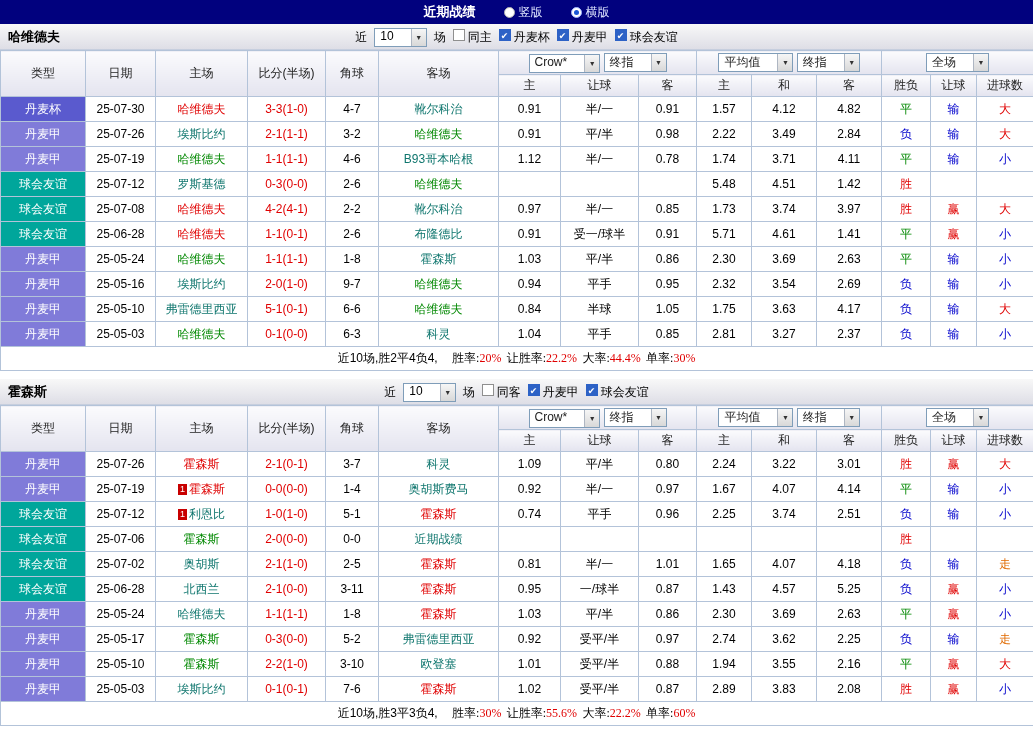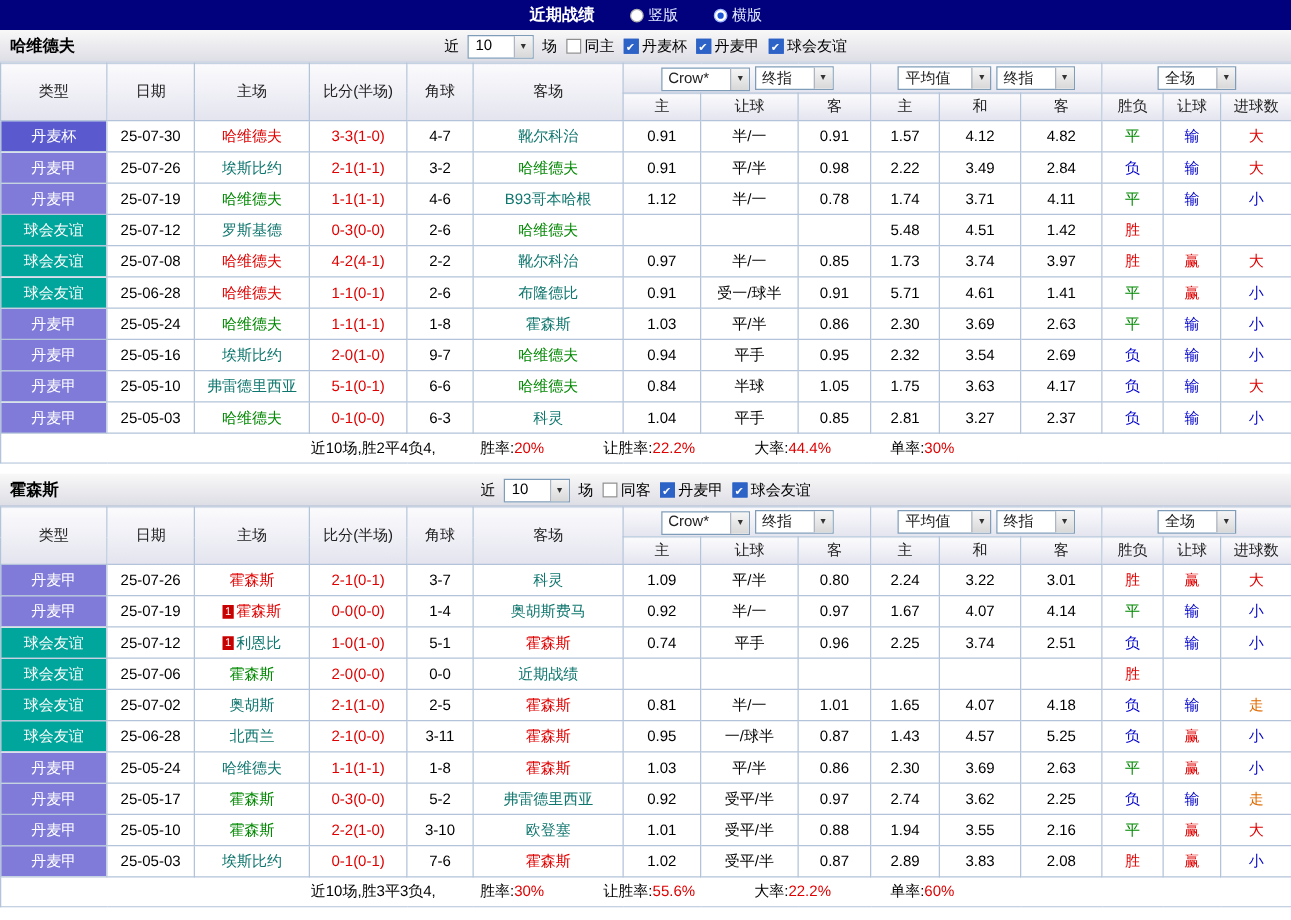--- a/index.html
+++ b/index.html
@@ -25,21 +25,21 @@
     border-radius:50%; background:#1a56d6;
   }
   
   .teambar {
     position:relative; height:26px;
     background:linear-gradient(#f8f8f8,#dedee6);
     border-bottom:1px solid #c6cede;
   }
   .team-name { position:absolute; left:8px; top:0; line-height:26px; font-weight:bold; font-size:13px; }
   .filters { display:flex; align-items:center; justify-content:center; height:26px; gap:7px; }
-  .cb-wrap { display:inline-flex; align-items:center; gap:3px; cursor:pointer; }
+  .cb-wrap { display:inline-flex; align-items:flex-start; gap:3px; cursor:pointer; }
   .cb {
     width:12px; height:12px; border:1px solid #8f8f8f; background:#fff;
     display:inline-block; position:relative;
   }
   .cb.checked { background:#2d62c6; border-color:#2d62c6; }
   .cb.checked::after { content:'✔'; color:#fff; font-size:9px; position:absolute; left:1px; top:0px; line-height:12px; }
   
   .sel {
     display:inline-flex; height:19px; background:#fff;
     border:1px solid #7f9db9; padding-left:5px; cursor:pointer; gap:17px;
@@ -68,21 +68,21 @@
   .c-blue   { color:#0000cc; }
   .c-black  { color:#0f766e; }
   .c-orange { color:#e06a00; }
   .tm { cursor:pointer; }
   .badge {
     display:inline-block; background:#c80000; color:#fff; font-size:9px;
     line-height:11px; padding:0 2px; margin-right:2px; vertical-align:1px;
   }
   tfoot td { height:24px; background:#fff; }
   .summary-prefix { margin-right:10px; }
-  .stat { margin:0 22px; }
+  .stat { margin:0 1px;font-family:Liberation Serif, serif; }
   .stat .val { color:#e00000; }
   .gap { height:8px; background:#fff; }
 </style>
 </head>
 <body>
 
 <div class="topbar">
   <span class="title">近期战绩</span>
   <label class="radio-wrap">
     <span class="radio"></span>

